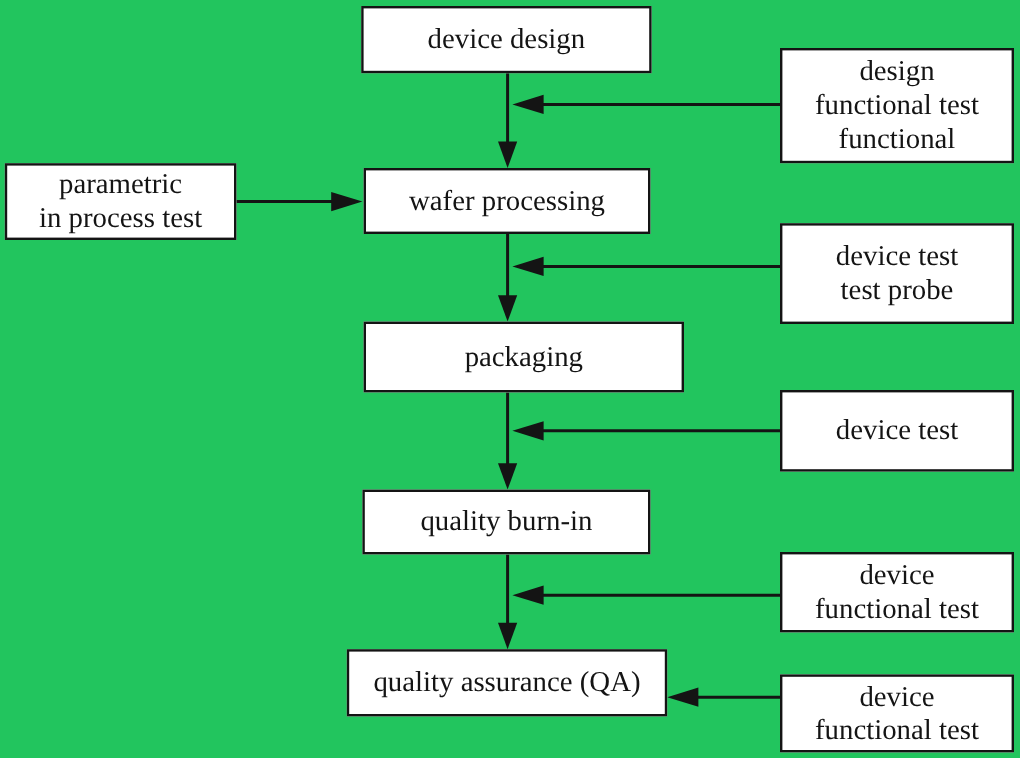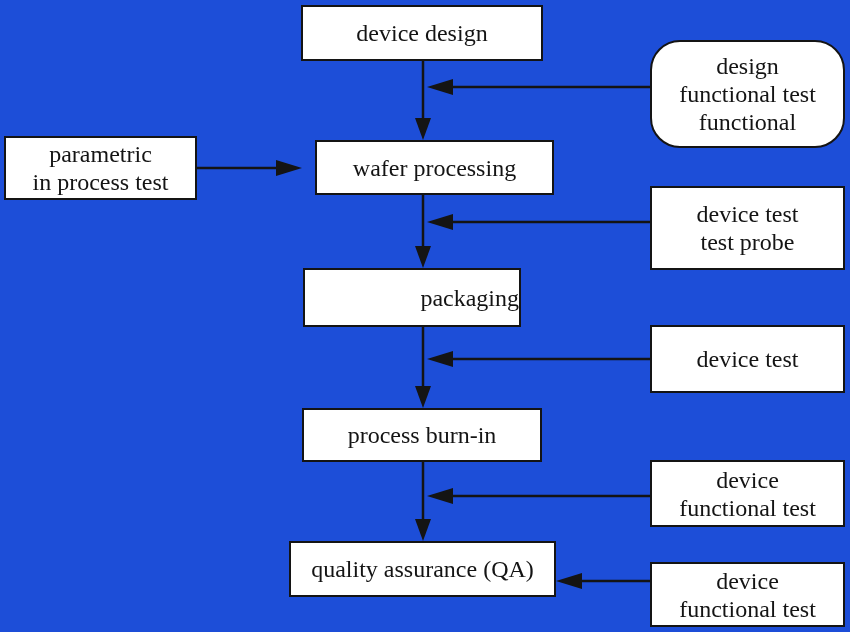--- a/index.html
+++ b/index.html
@@ -4,21 +4,21 @@
 <style>
   html, body {
     margin: 0;
     padding: 0;
     background: #ffffff;
   }
   .canvas {
     position: relative;
     width: 850px;
     height: 632px;
-    background: #1d4ed8;
+    background: #22c55e;
     font-family: "Liberation Serif", "DejaVu Serif", serif;
     color: #141414;
     overflow: hidden;
   }
   .arrow-layer {
     position: absolute;
     left: 0;
     top: 0;
     width: 850px;
     height: 632px;
@@ -92,42 +92,42 @@
         <line x1="650" y1="581" x2="581" y2="581"></line>
         <polygon points="556,581 582,573 582,589" stroke="none"></polygon>
       </g>
     </g>
   </svg>
 
   <div class="box" style="left:301px; top:5px; width:242px; height:56px;">
     <span>device design</span>
   </div>
 
-  <div class="box" style="left:315px; top:140px; width:239px; height:55px;">
+  <div class="box" style="left:303px; top:140px; width:239px; height:55px;">
     <span>wafer processing</span>
   </div>
 
-  <div class="box" style="left:303px; top:268px; width:218px; height:59px;align-items:flex-end;">
+  <div class="box" style="left:303px; top:268px; width:267px; height:59px;">
     <span>packaging</span>
   </div>
 
   <div class="box" style="left:302px; top:408px; width:240px; height:54px;">
-    <span>process burn-in</span>
+    <span>quality burn-in</span>
   </div>
 
   <div class="box" style="left:4px; top:136px; width:193px; height:64px;">
     <span>parametric</span>
     <span>in process test</span>
   </div>
 
   <div class="box" style="left:289px; top:541px; width:267px; height:56px;">
     <span>quality assurance (QA)</span>
   </div>
 
-  <div class="box" style="left:650px; top:40px; width:195px; height:108px;border-radius:30px;">
+  <div class="box" style="left:650px; top:40px; width:195px; height:96px;">
     <span>design</span>
     <span>functional test</span>
     <span>functional</span>
   </div>
 
   <div class="box" style="left:650px; top:186px; width:195px; height:84px;">
     <span>device test</span>
     <span>test probe</span>
   </div>
 

